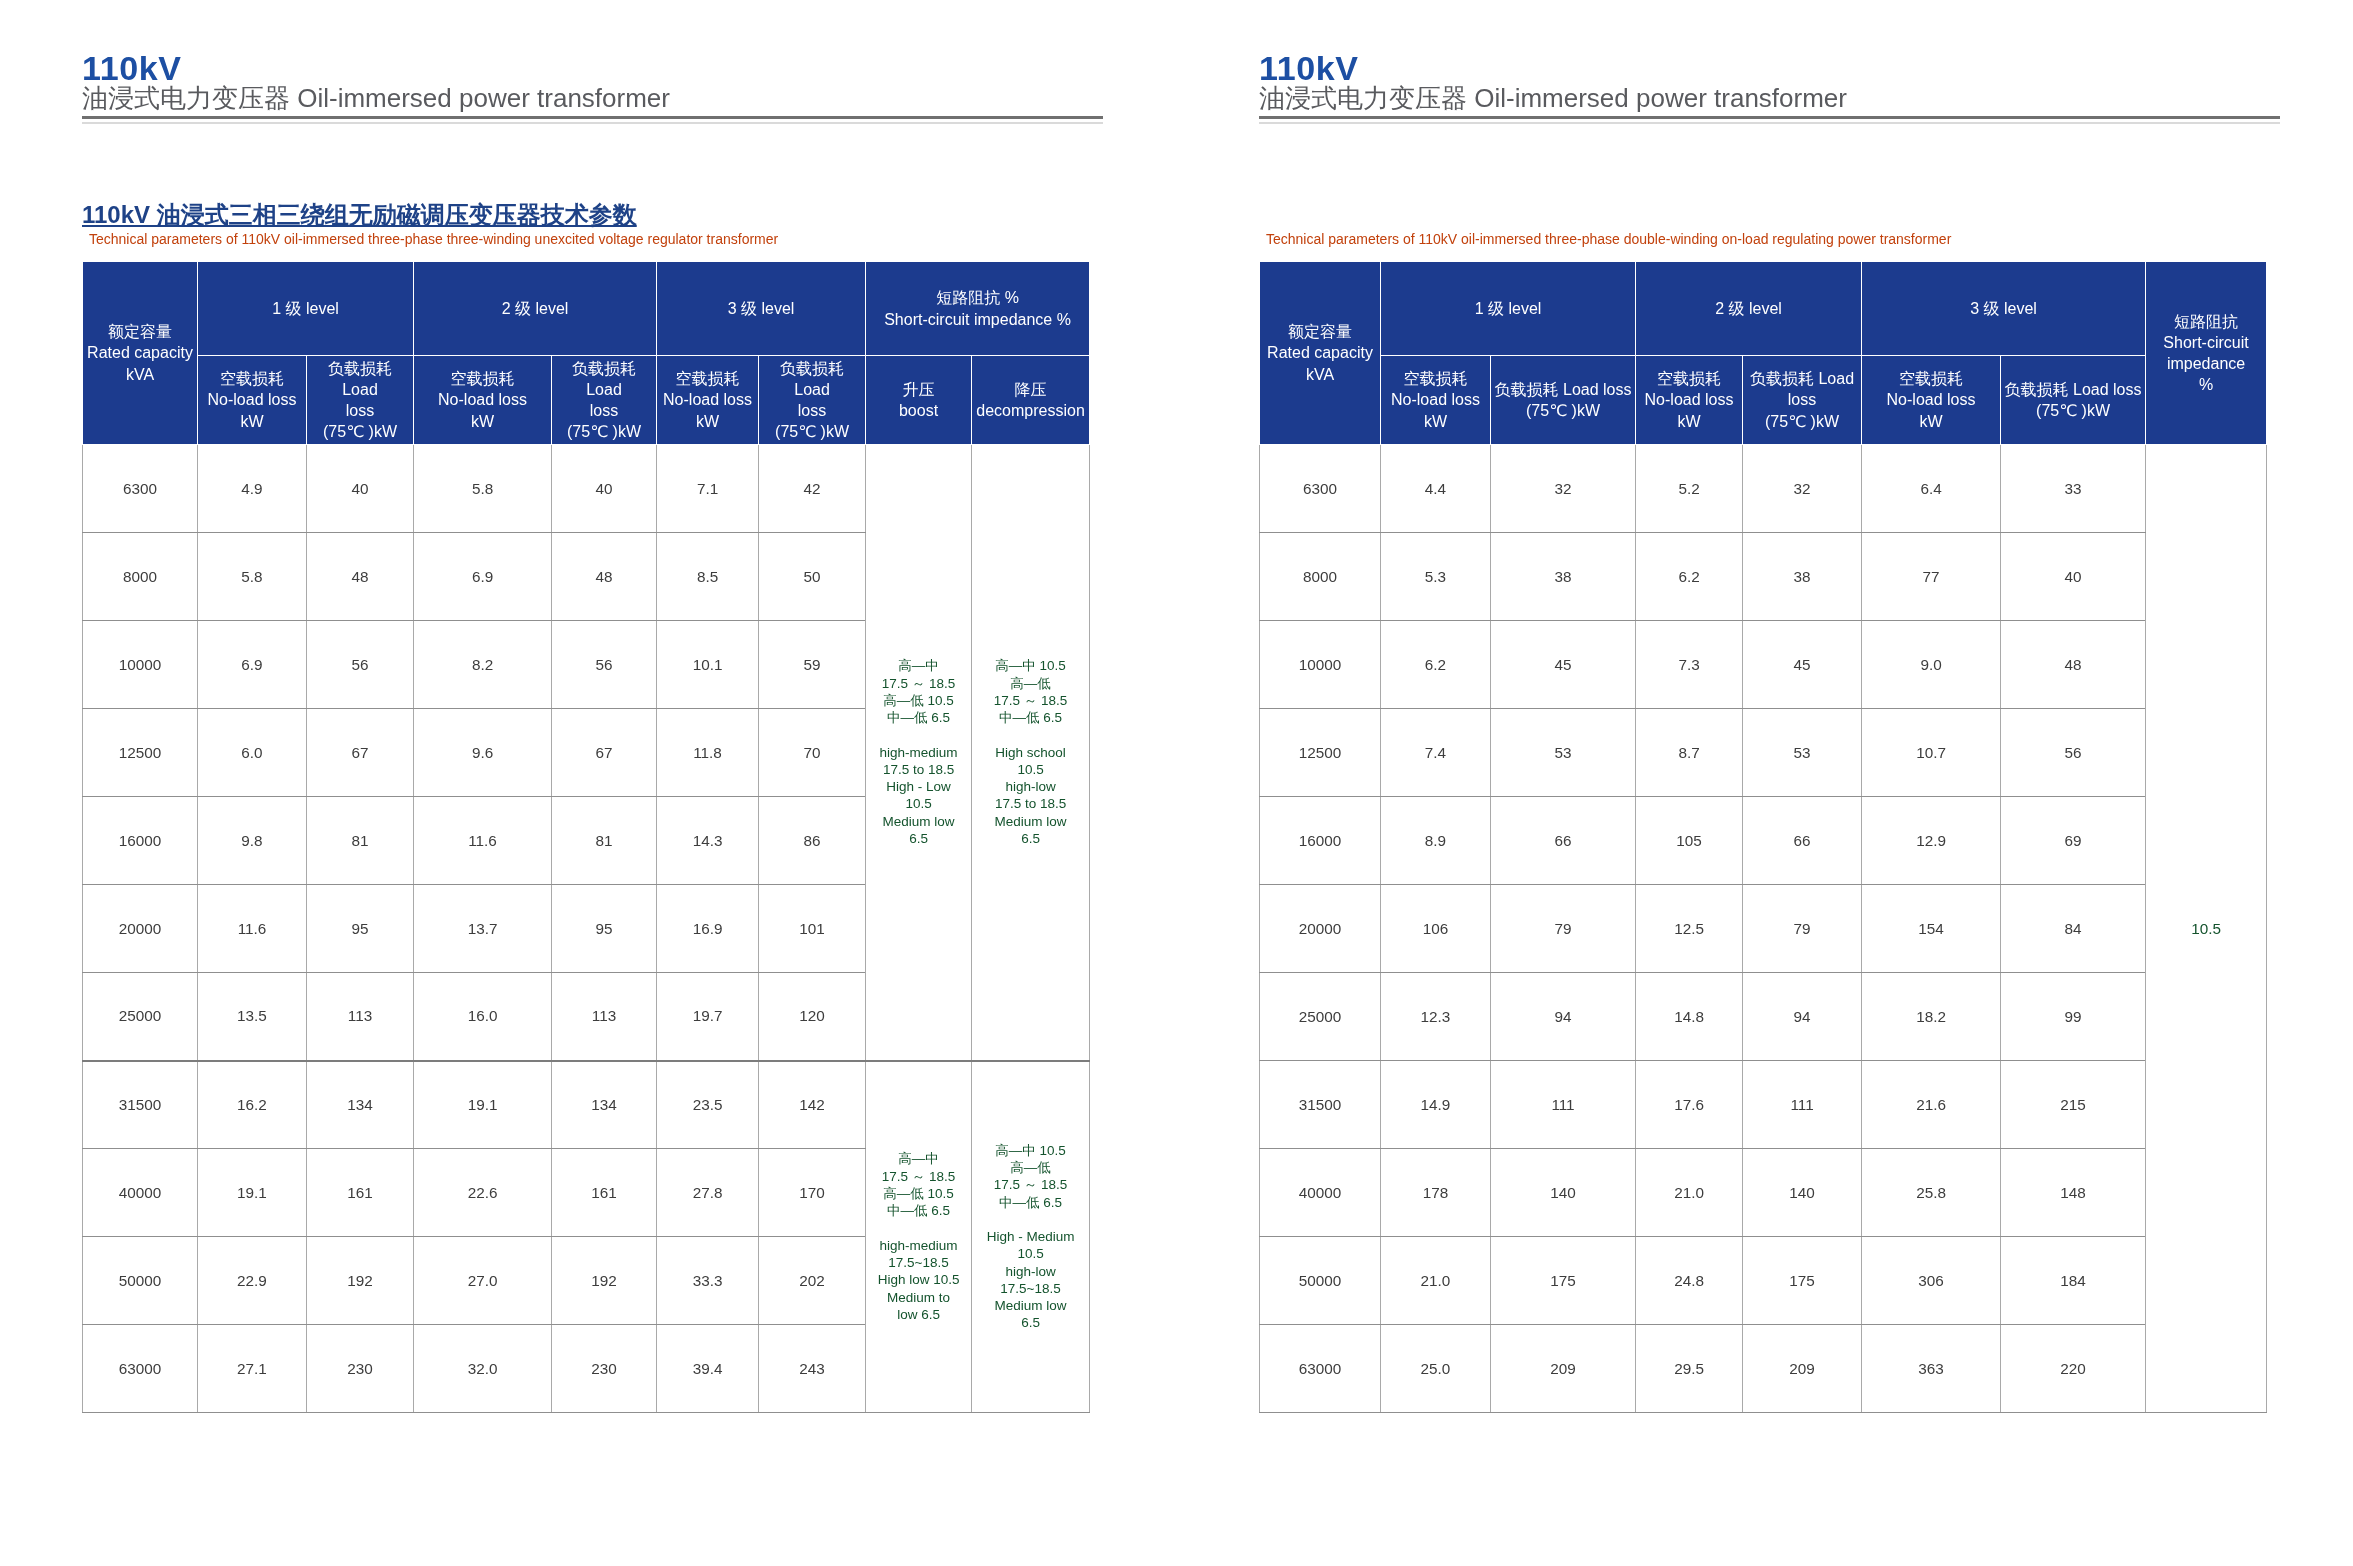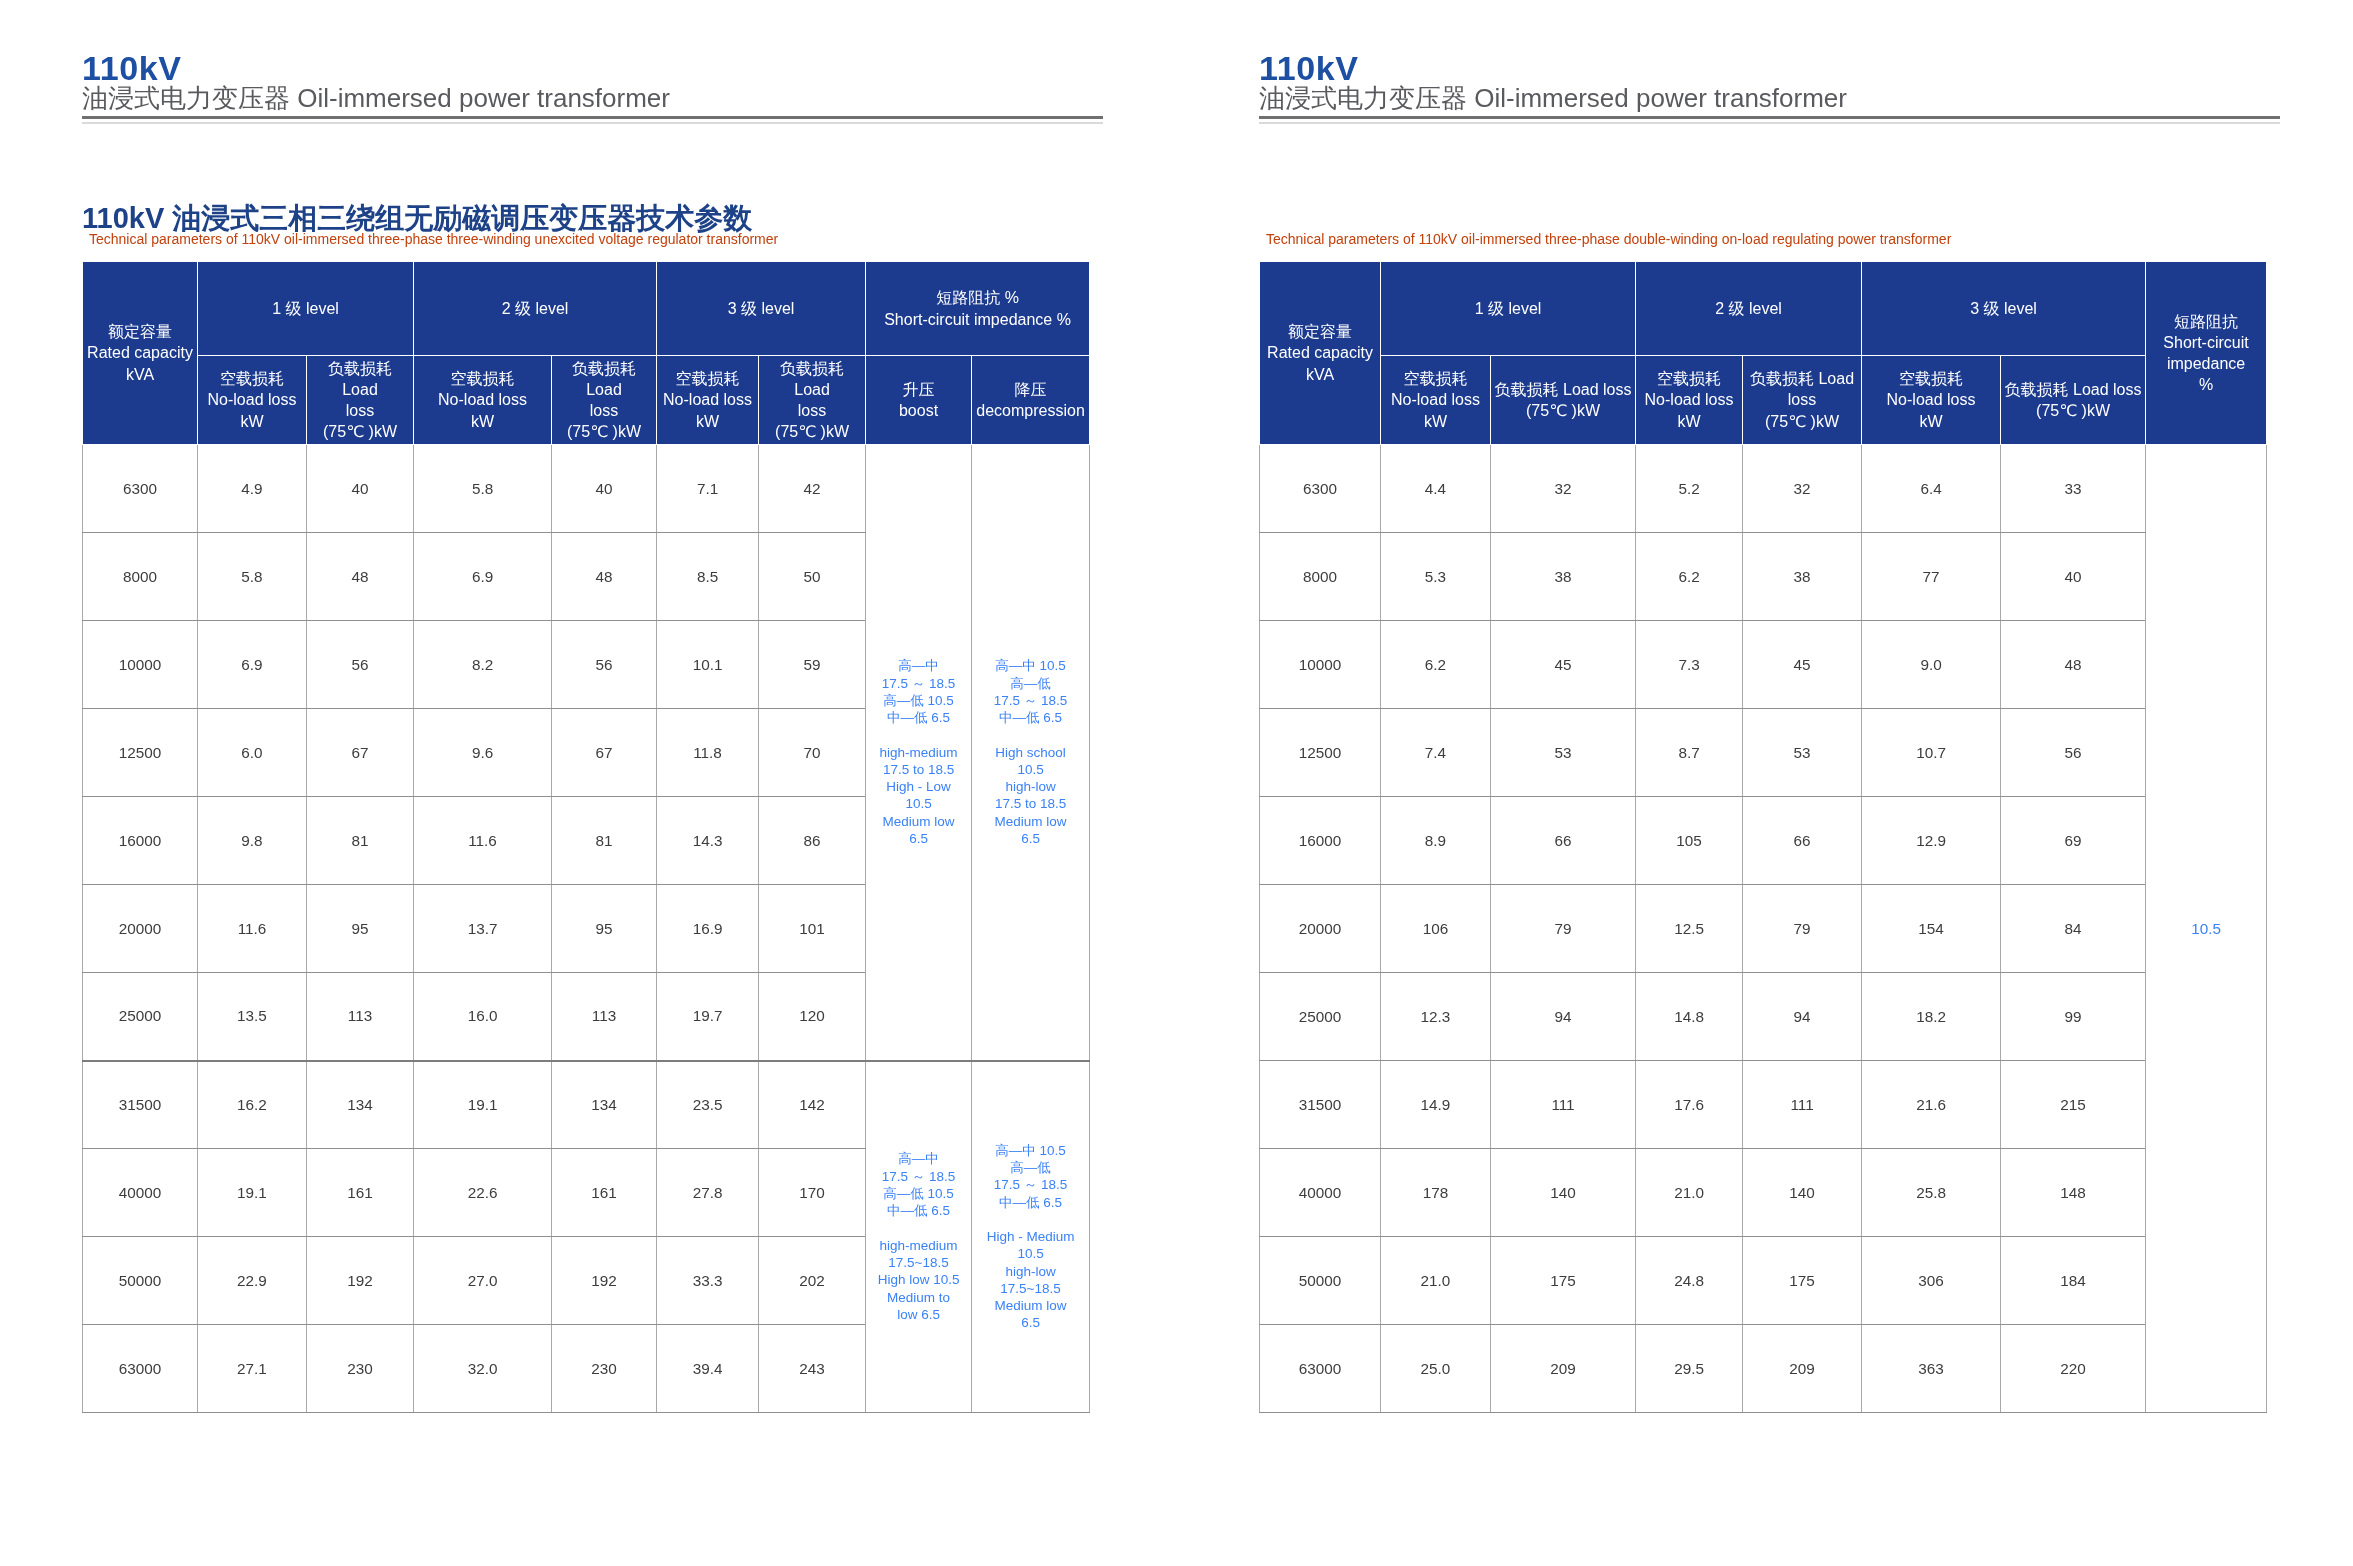--- a/index.html
+++ b/index.html
@@ -11,40 +11,40 @@
 
   .kv-title{position:absolute;top:49px;left:0;margin:0;
             font-size:34px;font-weight:bold;color:#1d4fa3;letter-spacing:0.6px;}
   .brand-sub{position:absolute;top:81px;left:0;
              font-size:26px;color:#595a5e;white-space:nowrap;}
   .rule{position:absolute;top:116px;left:0;width:1021px;}
   .rule .dark{height:2.9px;background:#707070;}
   .rule .light{height:1.8px;background:#dadada;margin-top:2.9px;}
 
   .sec-zh{position:absolute;top:199px;left:0;margin:0;
-          font-size:29px;font-weight:bold;color:#1e4287;white-space:nowrap;}
+          font-size:24px;font-weight:bold;color:#1e4287;white-space:nowrap;text-decoration:underline;}
   .sec-en{position:absolute;top:231px;left:0;
           font-size:14px;color:#c2410c;white-space:nowrap;margin-left:7px;}
 
   table.params{position:absolute;top:261px;left:0;width:1006px;
                border-collapse:collapse;table-layout:fixed;
                border:1.2px solid #8f8f8f;}
   .params thead tr.group-row{height:94px;}
   .params thead tr.sub-row{height:89px;}
   .params thead th{background:#1c3b8e;color:#ffffff;font-weight:normal;
                    font-size:16px;line-height:1.32;white-space:pre-line;
                    border:1.8px solid #ffffff;vertical-align:middle;
                    text-align:center;padding:0 2.4px;}
   .params tbody tr{height:88px;}
   .params tbody td{background:#ffffff;color:#3d3d3d;font-size:15.3px;
                    text-align:center;vertical-align:middle;padding:0 2.4px;
                    border-left:1.2px solid #a9a9a9;border-right:1.2px solid #a9a9a9;
                    border-top:1.8px solid #8f8f8f;border-bottom:1.8px solid #8f8f8f;
                    white-space:pre-line;}
-  .params tbody td.span-cell{font-size:13.5px;line-height:1.28;color:#3b82f6;}
+  .params tbody td.span-cell{font-size:13.5px;line-height:1.28;color:#14532d;}
   .params tbody td.sc-value{font-size:15.3px;}
   table.blocked tbody tr:nth-child(8) td{border-top:2.4px solid #7c7c7c;}
 </style>
 </head>
 <body>
 
 <section class="page" id="page-left">
   <h1 class="kv-title">110kV</h1>
   <div class="brand-sub">油浸式电力变压器 Oil-immersed power transformer</div>
   <div class="rule">

